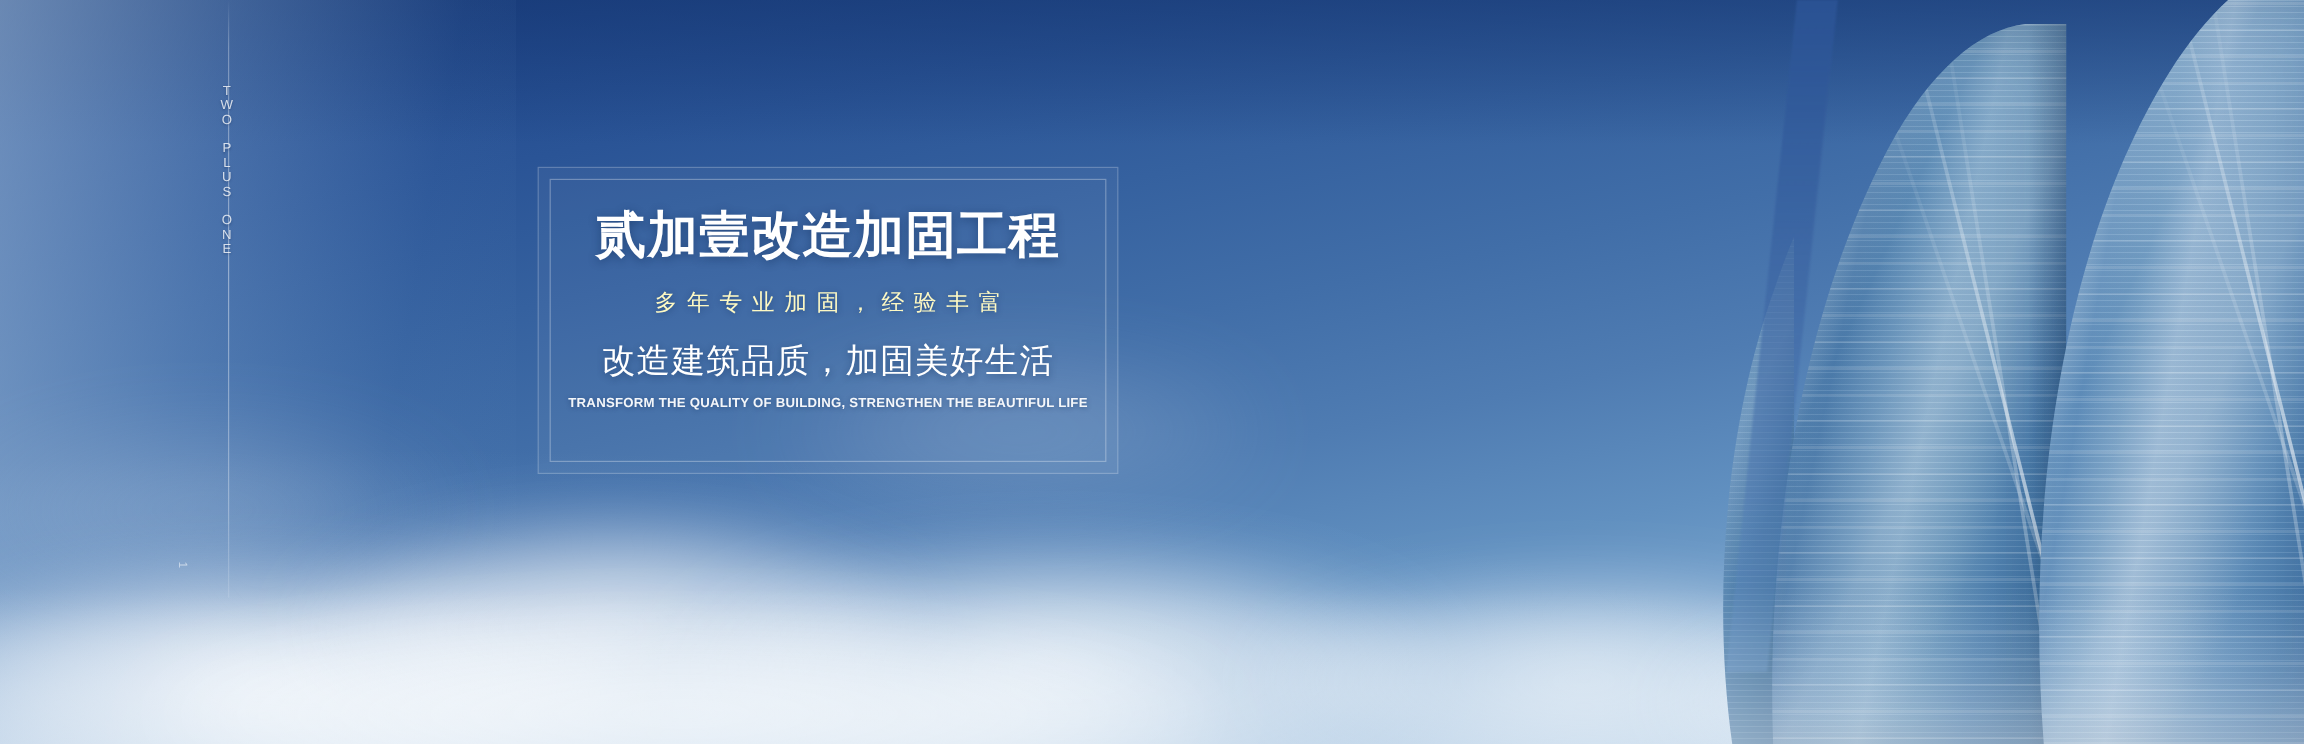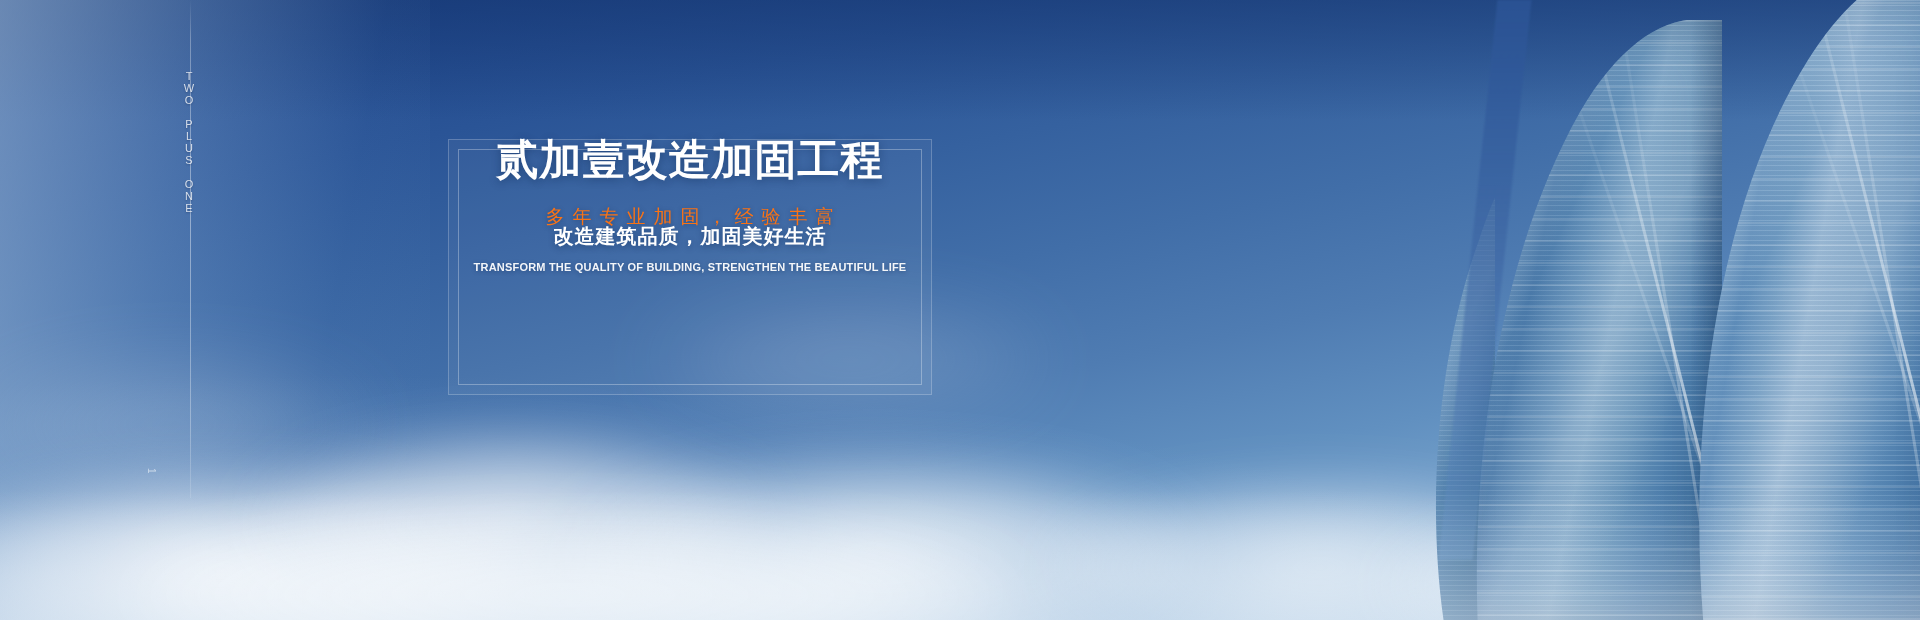--- a/index.html
+++ b/index.html
@@ -209,47 +209,49 @@
     left:9px; top:9px; right:9px; bottom:9px;
     border:1px solid rgba(255,255,255,0.30);
   }
 
   .copy {
     position:absolute;
     left:448px; top:139px;
     width:484px; height:256px;
     display:flex; flex-direction:column;
     align-items:center; justify-content:flex-start;
+    padding-top:36px;
     text-align:center;
   }
 
   .title {
     color:#ffffff;
     font-size:42px;
     font-weight:700;
     letter-spacing:1px;
     line-height:1;
     text-shadow:0 2px 8px rgba(12,38,80,0.45);
     white-space:nowrap;
   }
   .subtitle {
     margin-top:26px;
-    color:#f97316;
+    color:#fef9c3;
     font-size:19px;
     font-weight:400;
     letter-spacing:8px;
     text-indent:8px;
     line-height:1;
     text-shadow:0 1px 5px rgba(12,38,80,0.40);
     white-space:nowrap;
   }
   .slogan {
+    margin-top:25px;
     color:#ffffff;
-    font-size:20px;
-    font-weight:700;
+    font-size:28px;
+    font-weight:400;
     letter-spacing:1px;
     line-height:1;
     text-shadow:0 2px 6px rgba(12,38,80,0.45);
     white-space:nowrap;
   }
   .slogan-en {
     margin-top:16px;
     color:rgba(255,255,255,0.94);
     font-size:11px;
     font-weight:700;

